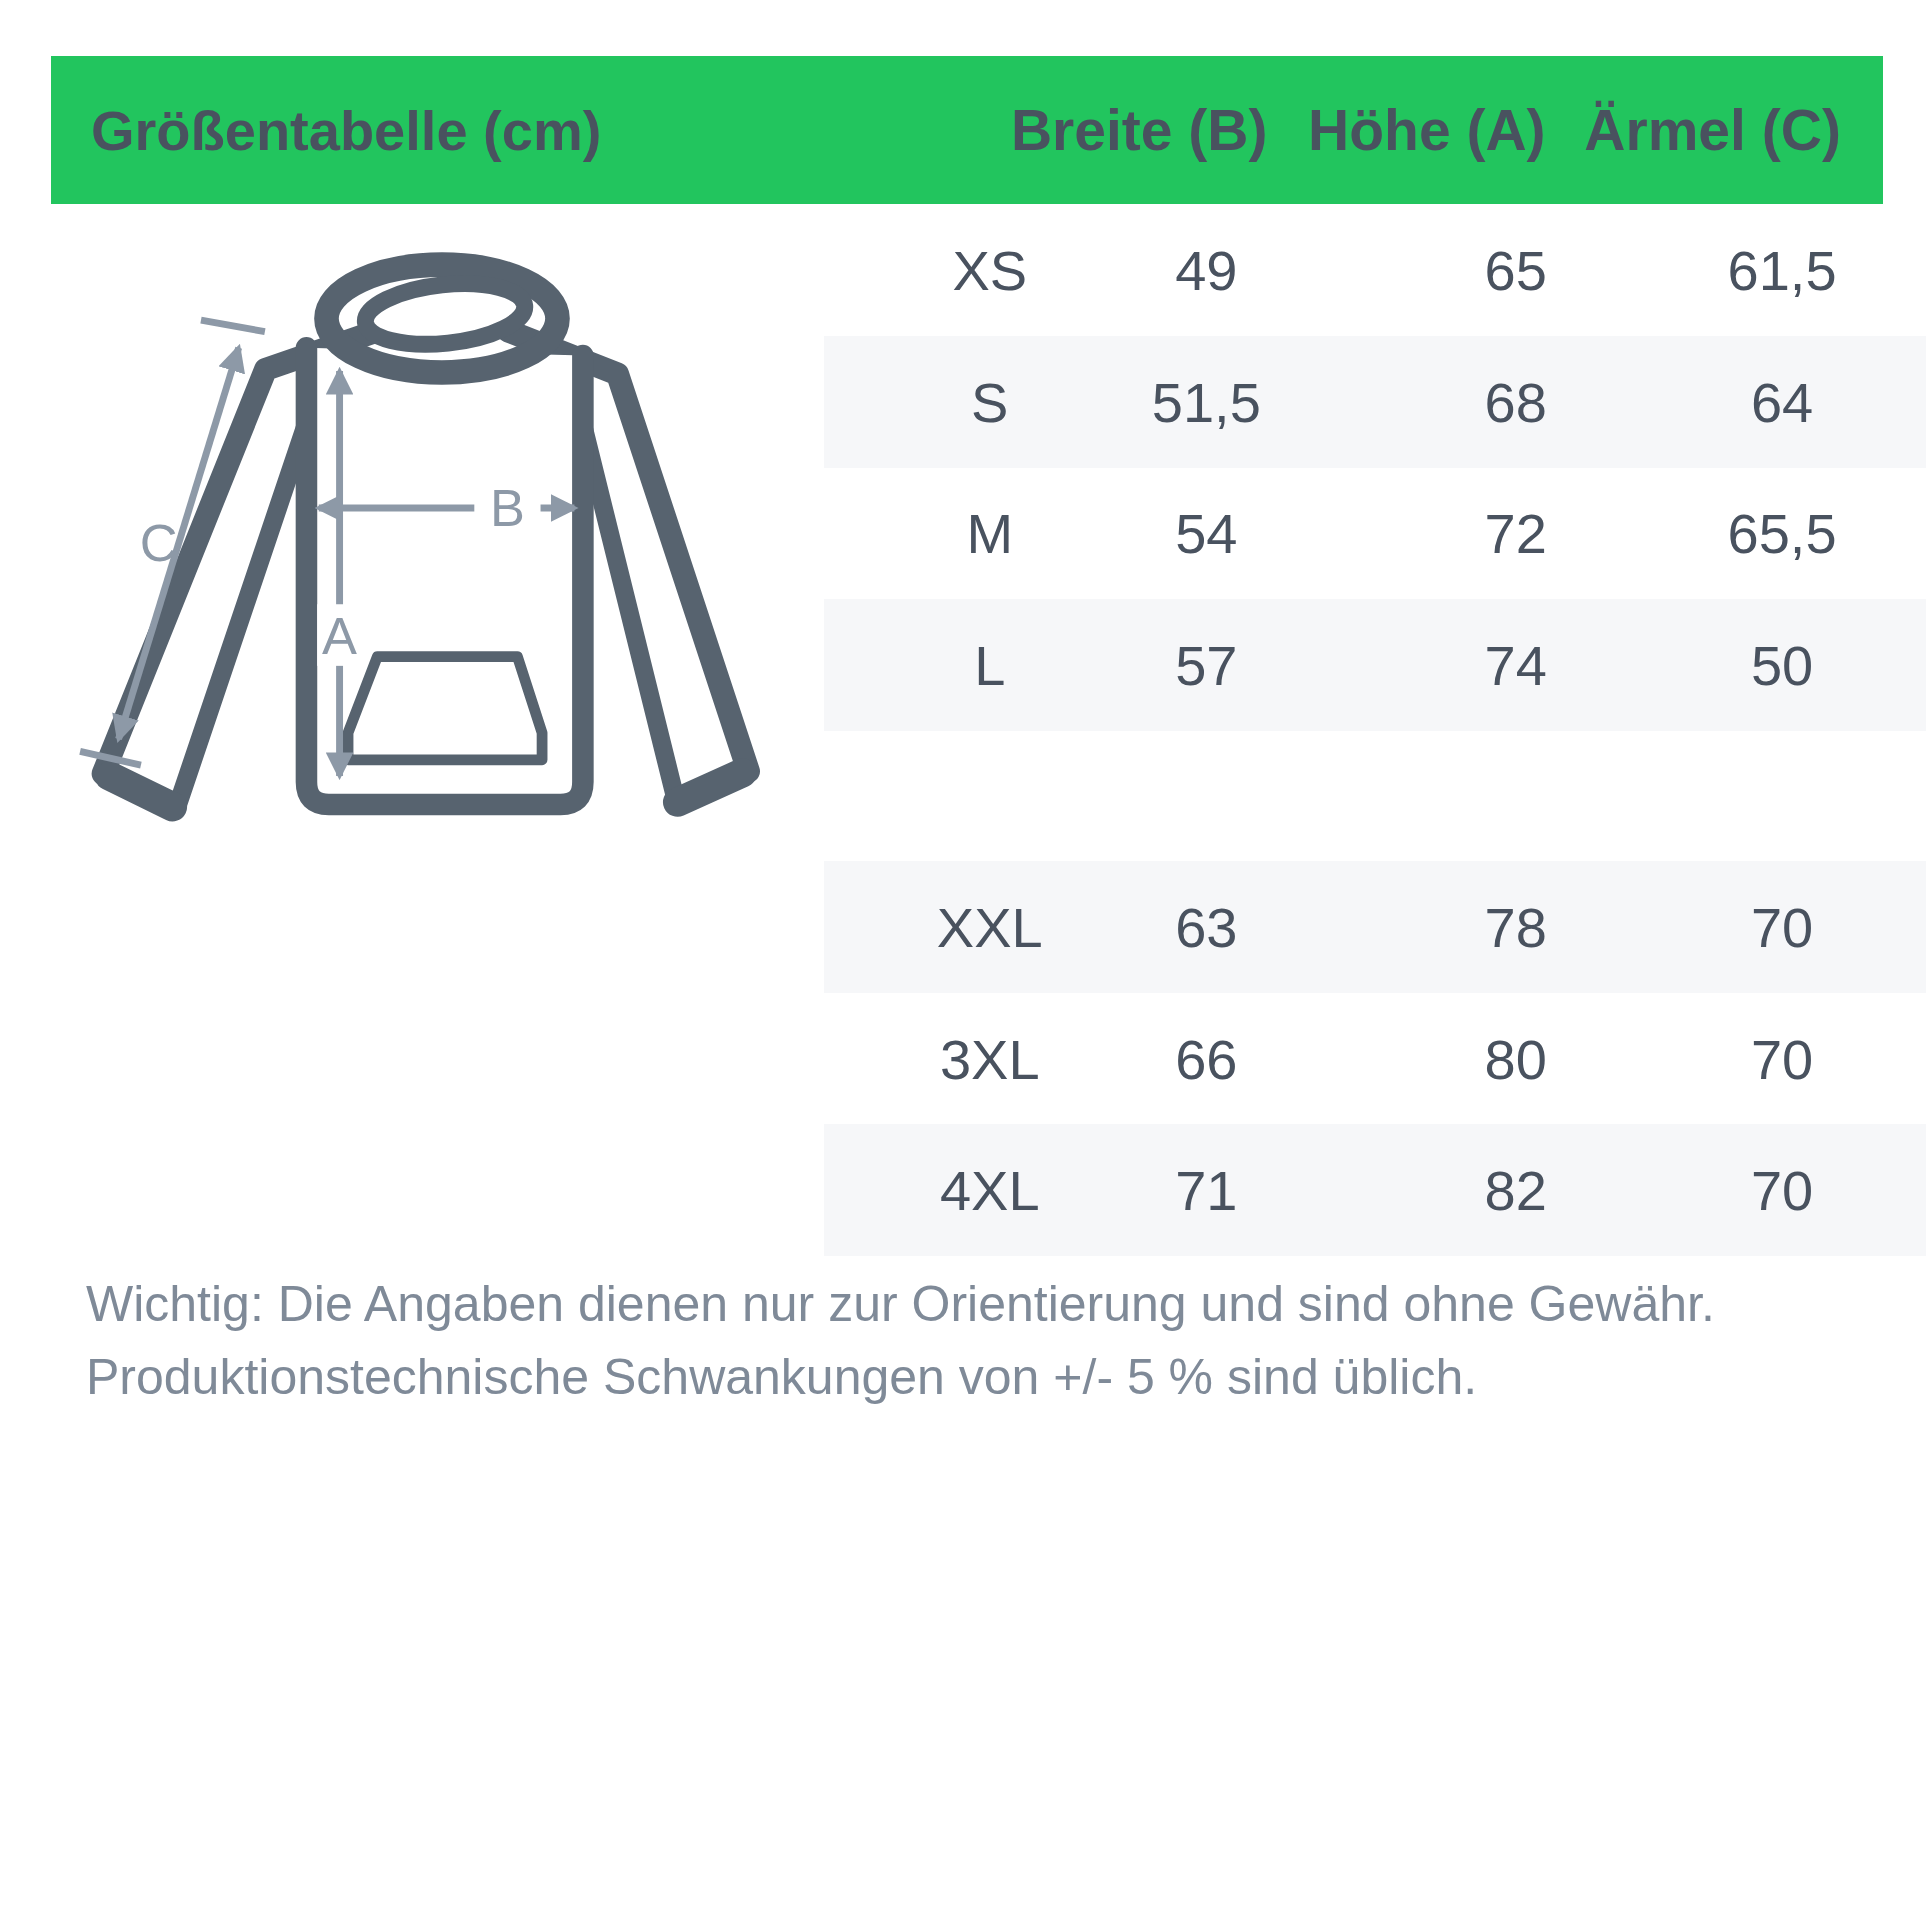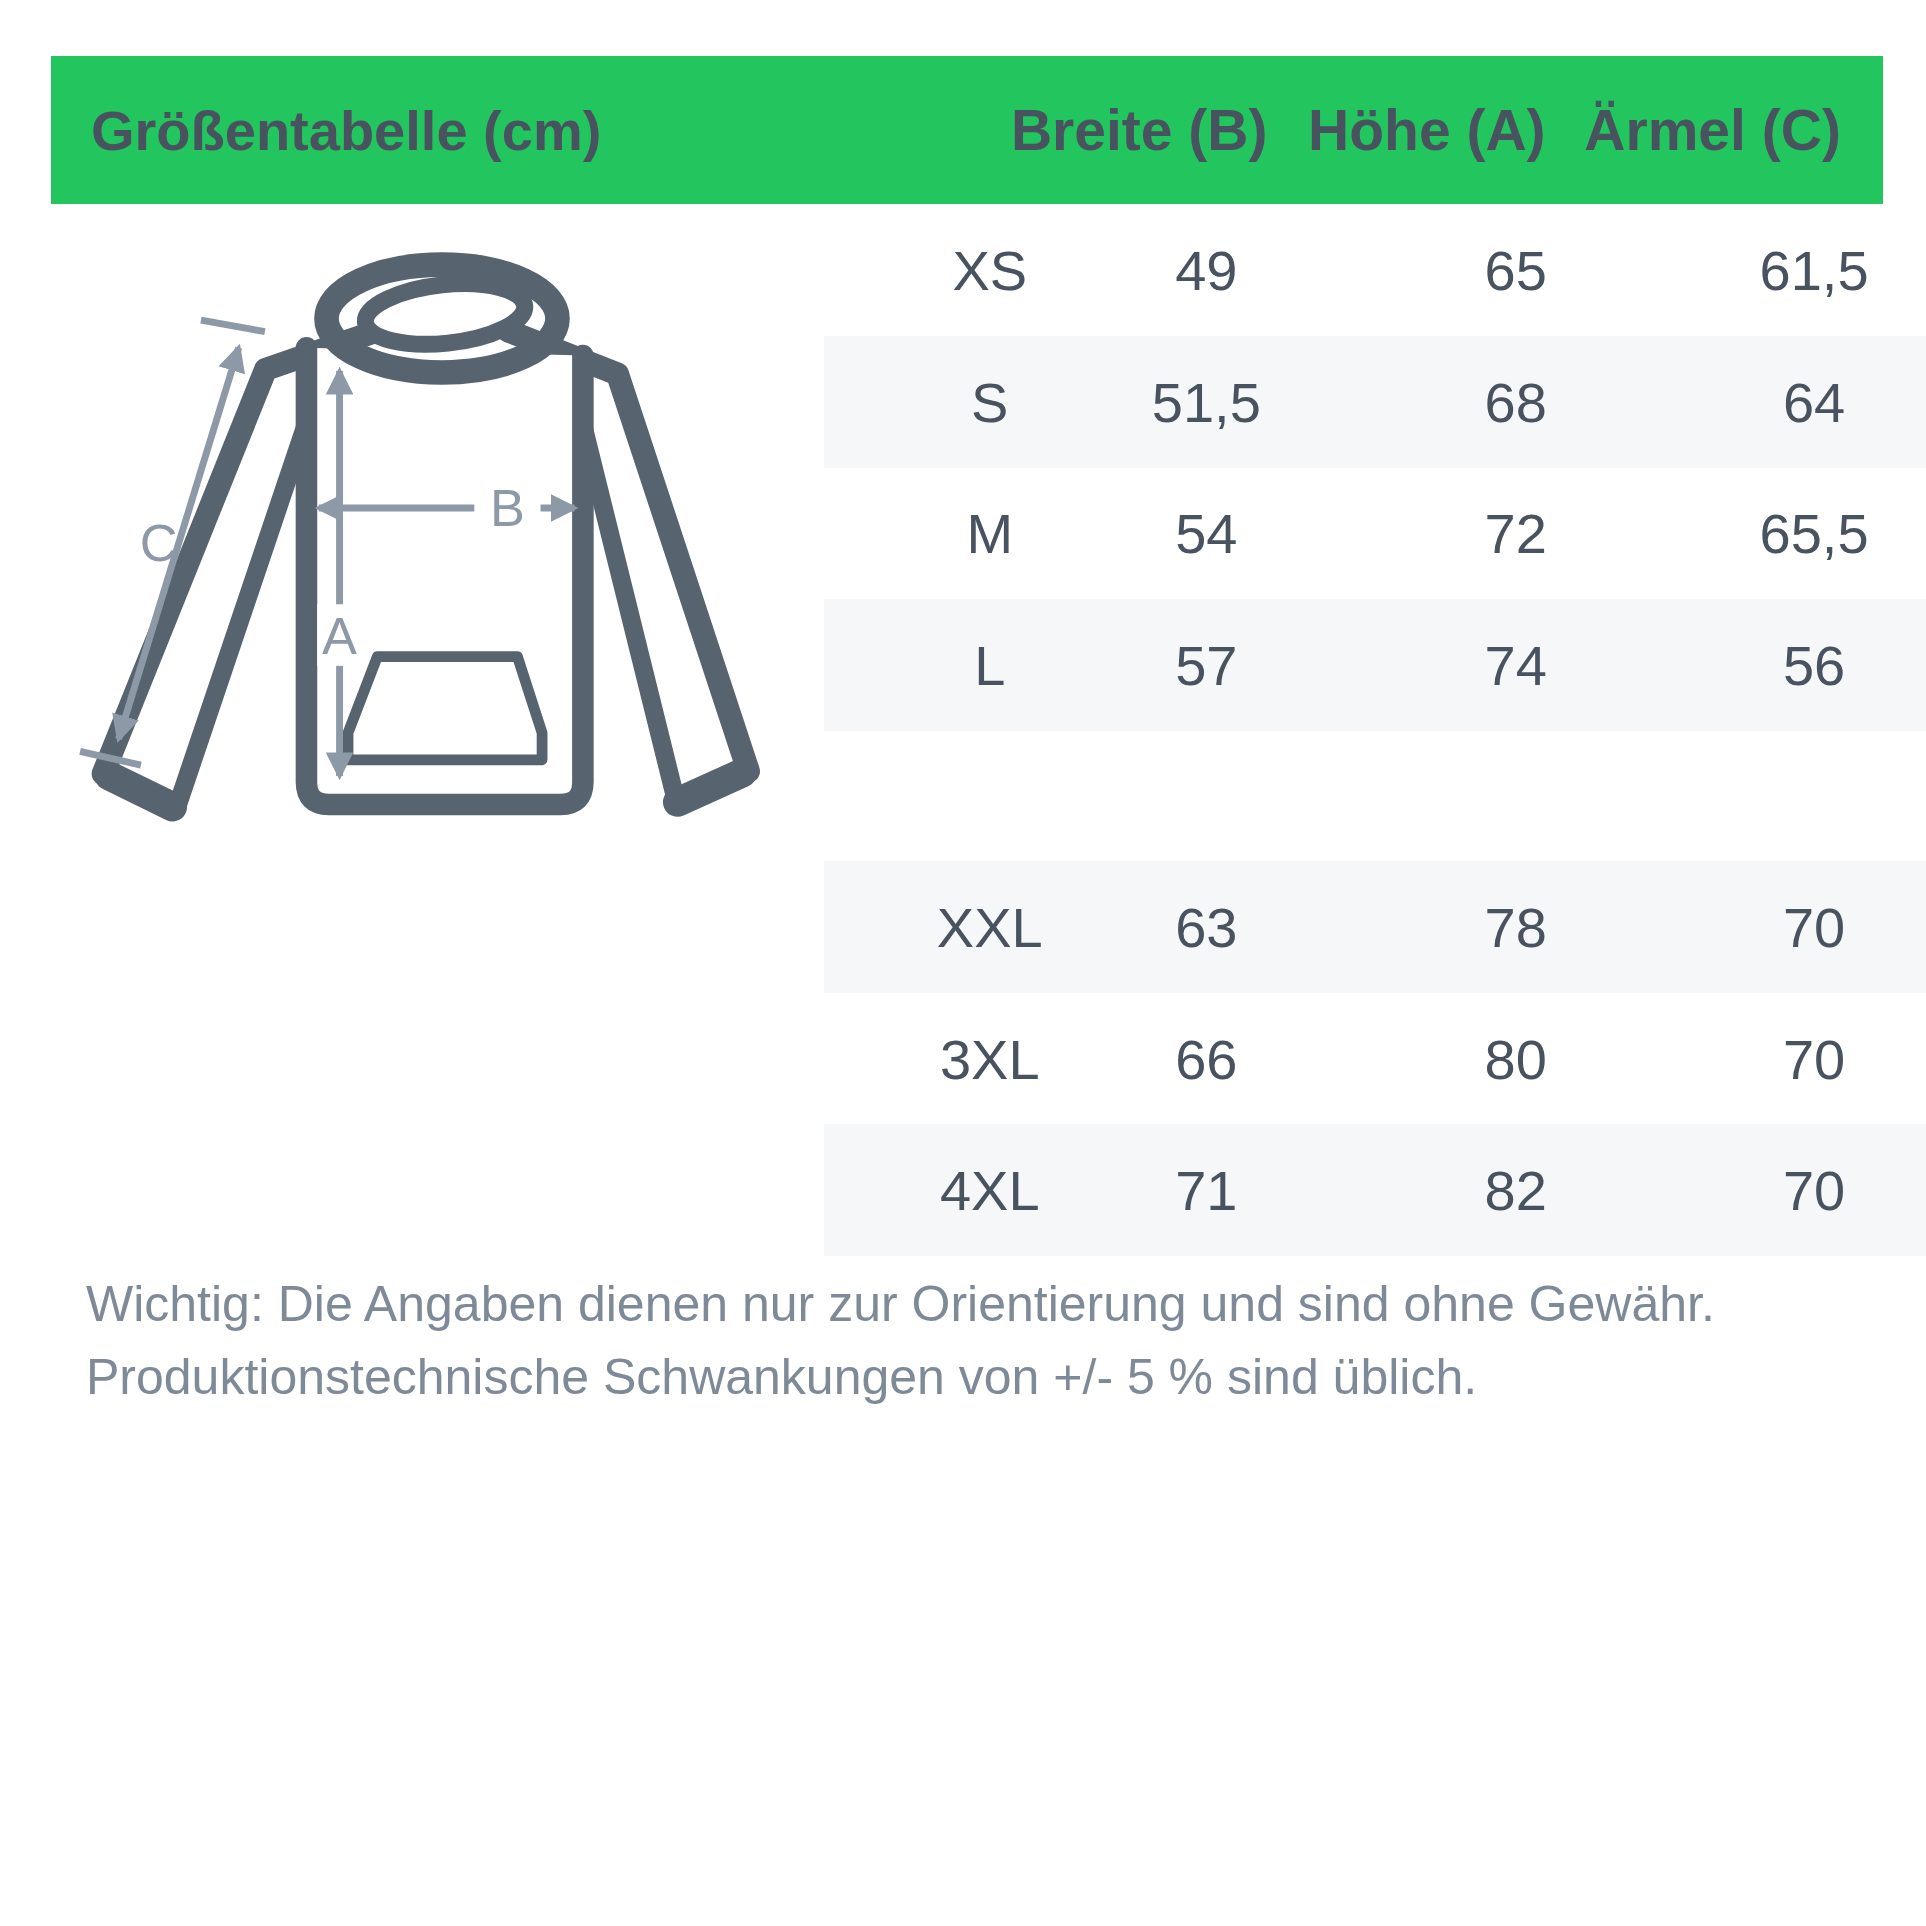--- a/index.html
+++ b/index.html
@@ -26,21 +26,21 @@
   .size-rows { position:absolute; left:824px; top:204px; width:1105px; height:1052px; }
   .size-row { position:absolute; left:0; width:100%; height:132px; }
   .size-row.alt { background:#f6f7f9; }
   .cell {
     position:absolute; top:50%; transform:translate(-50%,-50%);
     font-size:56px; color:#49525f; white-space:nowrap;
   }
   .cell.size   { left:15.0%; }
   .cell.breite { left:34.6%; }
   .cell.hoehe  { left:62.6%; }
-  .cell.aermel { left:86.7%;margin-left:32px; }
+  .cell.aermel { left:86.7%; }
   .note {
     position:absolute; left:86px; top:1268px; width:1811px;
     font-size:50px; line-height:73px; color:#7f8a98;
   }
   .note b { font-weight:normal; }
 </style>
 </head>
 <body>
 
 <div class="page">
@@ -102,21 +102,21 @@
     <div class="size-row" style="top:263px">
       <span class="cell size">M</span>
       <span class="cell breite">54</span>
       <span class="cell hoehe">72</span>
       <span class="cell aermel">65,5</span>
     </div>
     <div class="size-row alt" style="top:395px">
       <span class="cell size">L</span>
       <span class="cell breite">57</span>
       <span class="cell hoehe">74</span>
-      <span class="cell aermel">56</span>
+      <span class="cell aermel">50</span>
     </div>
     <div class="size-row alt" style="top:657px">
       <span class="cell size">XXL</span>
       <span class="cell breite">63</span>
       <span class="cell hoehe">78</span>
       <span class="cell aermel">70</span>
     </div>
     <div class="size-row" style="top:789px">
       <span class="cell size">3XL</span>
       <span class="cell breite">66</span>

